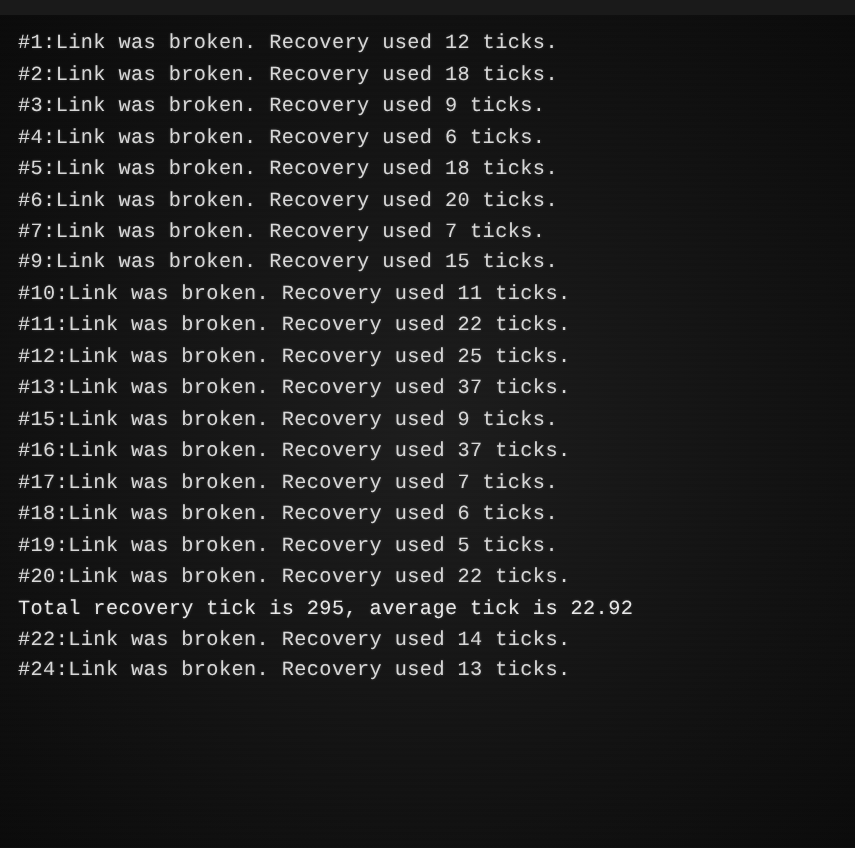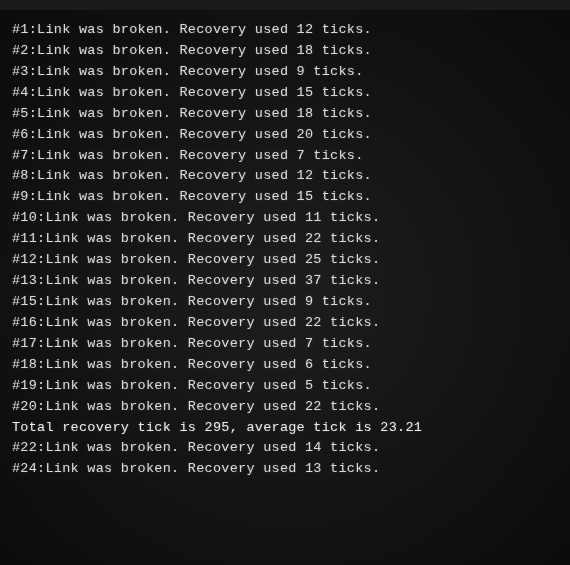--- a/index.html
+++ b/index.html
@@ -62,32 +62,31 @@
       color: #e8e8e8;
     }
   </style>
 </head>
 <body>
 
 <div class="terminal" id="terminal-container">
 <span class="line">#1:Link was broken. Recovery used 12 ticks.</span>
     <span class="line">#2:Link was broken. Recovery used 18 ticks.</span>
     <span class="line">#3:Link was broken. Recovery used 9 ticks.</span>
-    <span class="line">#4:Link was broken. Recovery used 15 ticks.</span>
+    <span class="line">#4:Link was broken. Recovery used 6 ticks.</span>
     <span class="line">#5:Link was broken. Recovery used 18 ticks.</span>
     <span class="line">#6:Link was broken. Recovery used 20 ticks.</span>
     <span class="line">#7:Link was broken. Recovery used 7 ticks.</span>
-    <span class="line">#8:Link was broken. Recovery used 12 ticks.</span>
     <span class="line">#9:Link was broken. Recovery used 15 ticks.</span>
     <span class="line">#10:Link was broken. Recovery used 11 ticks.</span>
     <span class="line">#11:Link was broken. Recovery used 22 ticks.</span>
     <span class="line">#12:Link was broken. Recovery used 25 ticks.</span>
     <span class="line">#13:Link was broken. Recovery used 37 ticks.</span>
     <span class="line">#15:Link was broken. Recovery used 9 ticks.</span>
-    <span class="line">#16:Link was broken. Recovery used 22 ticks.</span>
+    <span class="line">#16:Link was broken. Recovery used 37 ticks.</span>
     <span class="line">#17:Link was broken. Recovery used 7 ticks.</span>
     <span class="line">#18:Link was broken. Recovery used 6 ticks.</span>
     <span class="line">#19:Link was broken. Recovery used 5 ticks.</span>
     <span class="line">#20:Link was broken. Recovery used 22 ticks.</span>
-    <span class="line summary">Total recovery tick is 295, average tick is 23.21</span>
+    <span class="line summary">Total recovery tick is 295, average tick is 22.92</span>
     <span class="line">#22:Link was broken. Recovery used 14 ticks.</span>
     <span class="line">#24:Link was broken. Recovery used 13 ticks.</span>
   </div>
 
 </body></html>

